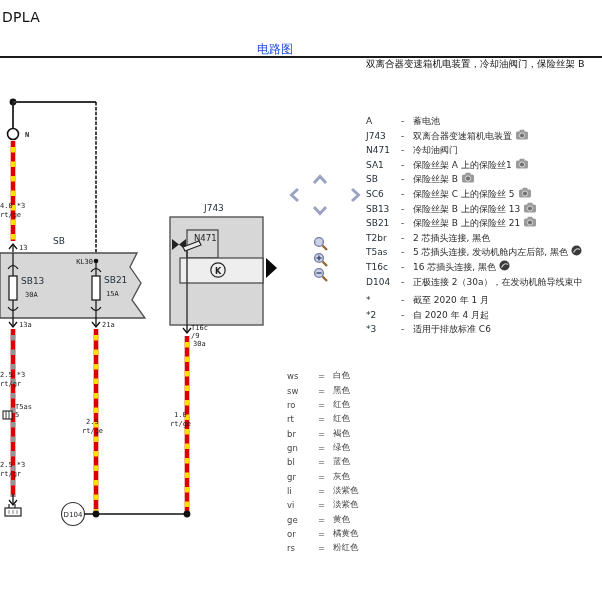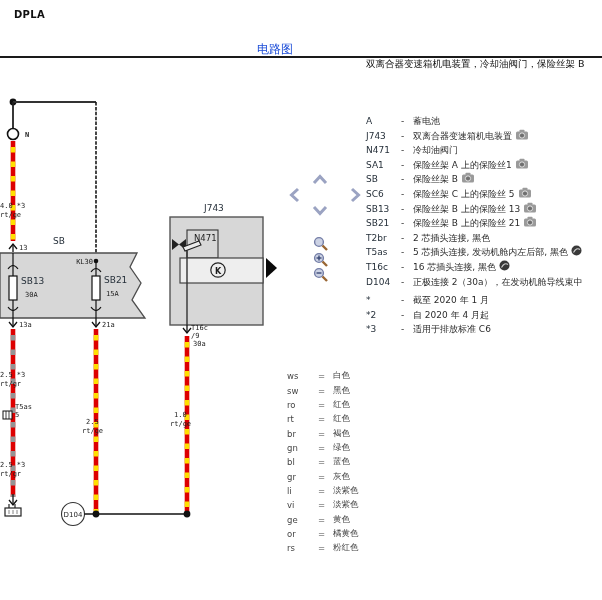--- a/index.html
+++ b/index.html
@@ -1,20 +1,20 @@
 <!DOCTYPE html>
 <html><head>
 <meta charset="utf-8">
 <style>
   html,body{margin:0;padding:0;}
   body{width:602px;height:600px;position:relative;background:#ffffff;
        font-family:"DejaVu Sans",sans-serif;color:#222;overflow:hidden;}
   .abs{position:absolute;}
   
-  #engine-code{left:14px;top:9px;font-size:10px;font-weight:bold;color:#111;letter-spacing:.3px;}
+  #engine-code{left:2px;top:9px;font-size:14px;font-weight:normal;color:#111;letter-spacing:.3px;}
   #page-title{left:257px;top:41px;font-size:12px;color:#1d4ed8;}
   #top-rule{left:0;top:56px;width:602px;height:2px;background:#1a1a1a;}
   
   #schematic{left:0;top:0;width:602px;height:600px;}
   svg text{fill:#1d1d1d;}
   .mono{font-family:"DejaVu Sans Mono",monospace;font-size:7px;}
   .comp{font-family:"DejaVu Sans",sans-serif;font-size:9px;fill:#26303a;}
   .amp{font-family:"DejaVu Sans Mono",monospace;font-size:7px;}
   
   #panel{left:366px;top:58px;width:234px;}

